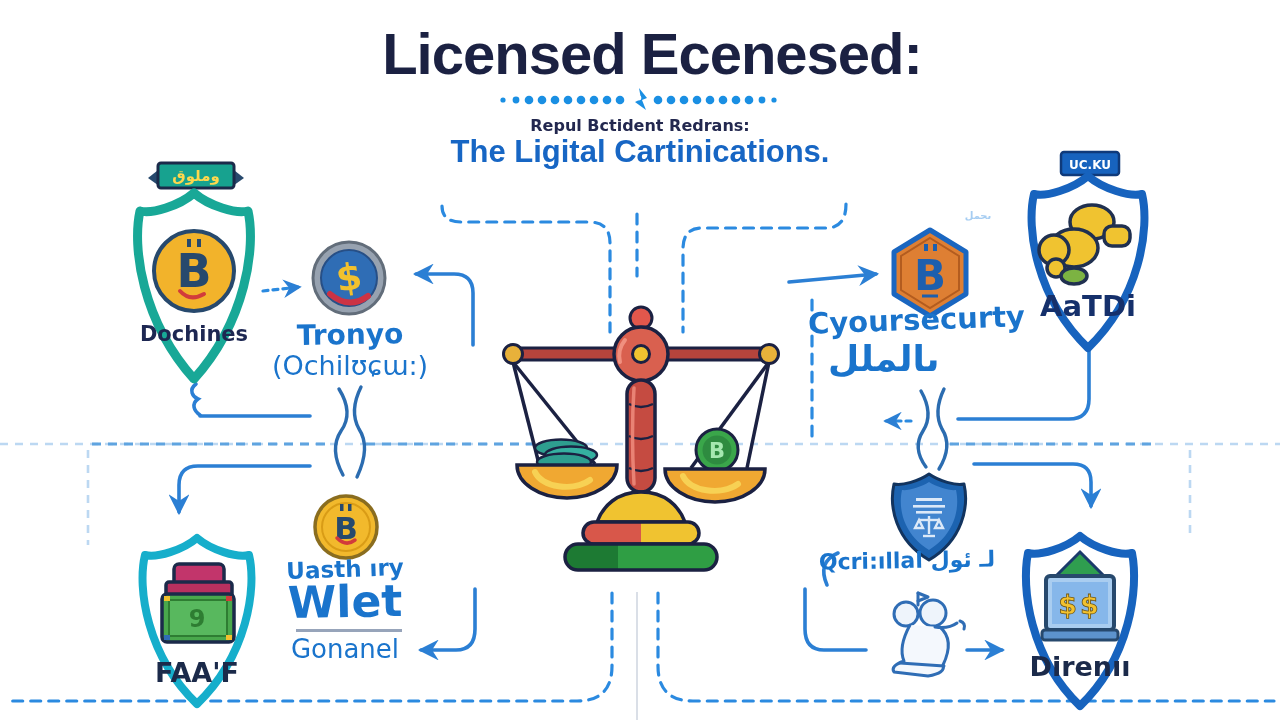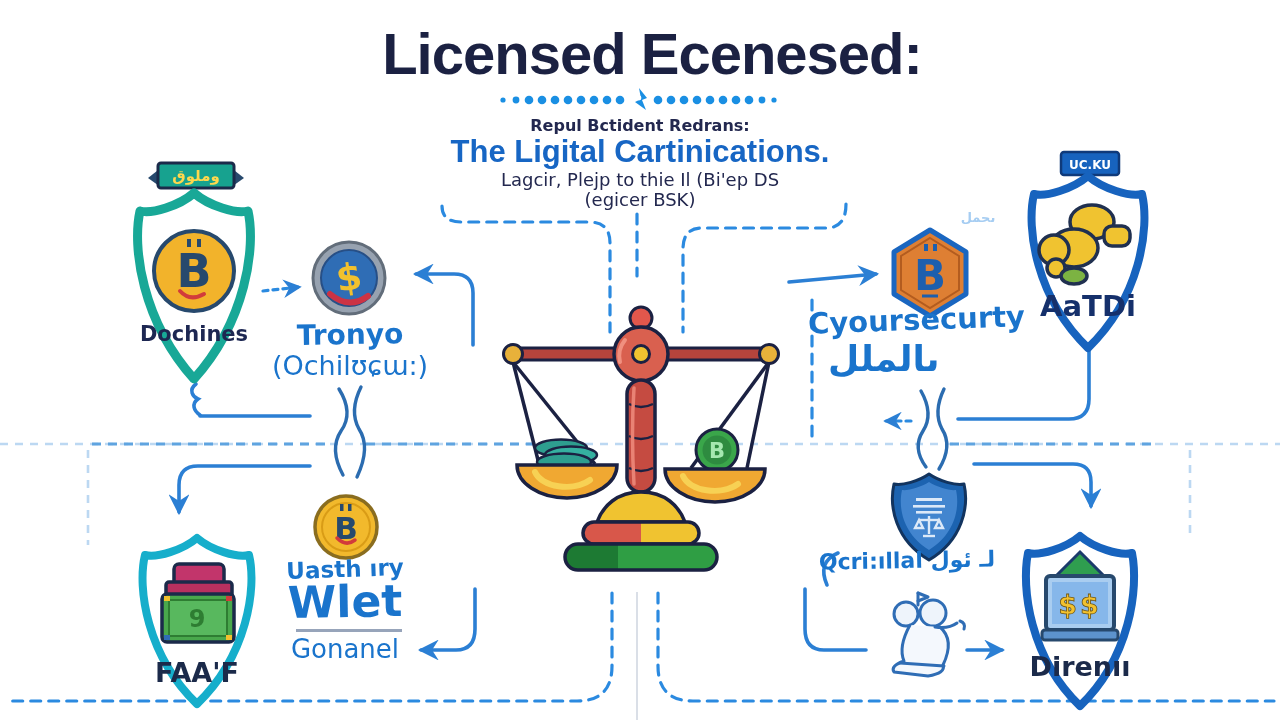--- a/index.html
+++ b/index.html
@@ -13,21 +13,21 @@
   .heading{left:300px;top:134px;width:680px;text-align:center;color:#1766c4;
            font-family:"Liberation Sans",sans-serif;font-weight:700;font-size:31px;}
   .subline1{left:340px;top:169px;width:600px;text-align:center;color:#23284f;font-size:18px;font-weight:500;}
   .subline2{left:340px;top:189px;width:600px;text-align:center;color:#23284f;font-size:18px;font-weight:500;}
   
   .hw{color:#1a74cc;font-family:"DejaVu Sans",sans-serif;font-weight:600;}
   .lbl-tronyo{left:260px;top:318px;width:180px;text-align:center;font-size:28px;transform:rotate(-1deg);}
   .lbl-tronyo2{left:250px;top:350px;width:200px;text-align:center;font-size:27px;font-weight:500;}
   .lbl-cyber{left:808px;top:303px;width:210px;text-align:center;font-size:29px;transform:rotate(-2deg);}
   .lbl-cyber-ar{left:828px;top:338px;width:200px;font-size:36px;font-weight:700;}
-  .lbl-note{left:938px;top:210px;width:80px;text-align:center;font-size:13px;color:#a6cdf2;font-weight:600;}
+  .lbl-note{left:938px;top:210px;width:80px;text-align:center;font-size:10px;color:#a6cdf2;font-weight:600;}
   .lbl-casth{left:275px;top:556px;width:140px;text-align:center;font-size:23px;transform:rotate(-2deg);}
   .lbl-wlet{left:275px;top:576px;width:140px;text-align:center;font-size:44px;font-weight:700;transform:rotate(-1deg);}
   .wlet-underline{left:296px;top:629px;width:106px;height:3px;background:#97a4ba;}
   .lbl-gonanel{left:280px;top:634px;width:130px;text-align:center;font-size:26px;font-weight:500;}
   .lbl-qcri{left:812px;top:548px;width:190px;text-align:center;font-size:22px;transform:rotate(-1deg);}
   .gray-vline{left:636px;top:592px;width:2px;height:128px;background:#dadfe7;}
   svg{display:block;overflow:visible;}
   svg text{font-family:"DejaVu Sans",sans-serif;}
 </style>
 </head>
@@ -113,22 +113,20 @@
         <circle cx="279" cy="14" r="2.6"></circle>
     </g>
     <g>
       <path d="M144,2 l8,10 l-5,2 l4,10 l-11,-8 l6,-3 z" fill="#1a8fe3"></path>
       <circle cx="144" cy="12" r="2.4" fill="#ffffff"></circle>
     </g>
   </svg>
 
   <div class="abs heading">The Ligital Cartinications.</div>
   <div class="abs kicker">Repul Bctident Redrans:</div>
-  <div class="abs subline1">Lagcir, Plejp to thie Il (Bi'ep DS</div>
-  <div class="abs subline2">(egicer BSK)</div>
 
   <svg class="abs" style="left:146px;top:160px" width="100" height="32" viewBox="0 0 100 32">
     <polygon points="2,18 16,7 16,28" fill="#27496d"></polygon>
     <polygon points="98,18 84,7 84,28" fill="#27496d"></polygon>
     <rect x="12" y="3" width="76" height="25" rx="3" fill="#17a28f" stroke="#1b2a4a" stroke-width="3"></rect>
     <text x="50" y="21" text-anchor="middle" font-size="15" font-weight="700" fill="#ffd84d">وملوق</text>
   </svg>
   <svg class="abs" style="left:122px;top:183px" width="145" height="205" viewBox="0 0 145 205">
     <path d="M72,10 C87,23 114,31 126,28 C134,64 124,138 72,196 C20,138 10,64 18,28 C30,31 57,23 72,10 Z" fill="#ffffff" stroke="#18a897" stroke-width="9" stroke-linejoin="round"></path>
     <circle cx="72" cy="88" r="40" fill="#f2b32b" stroke="#27496d" stroke-width="4"></circle>

